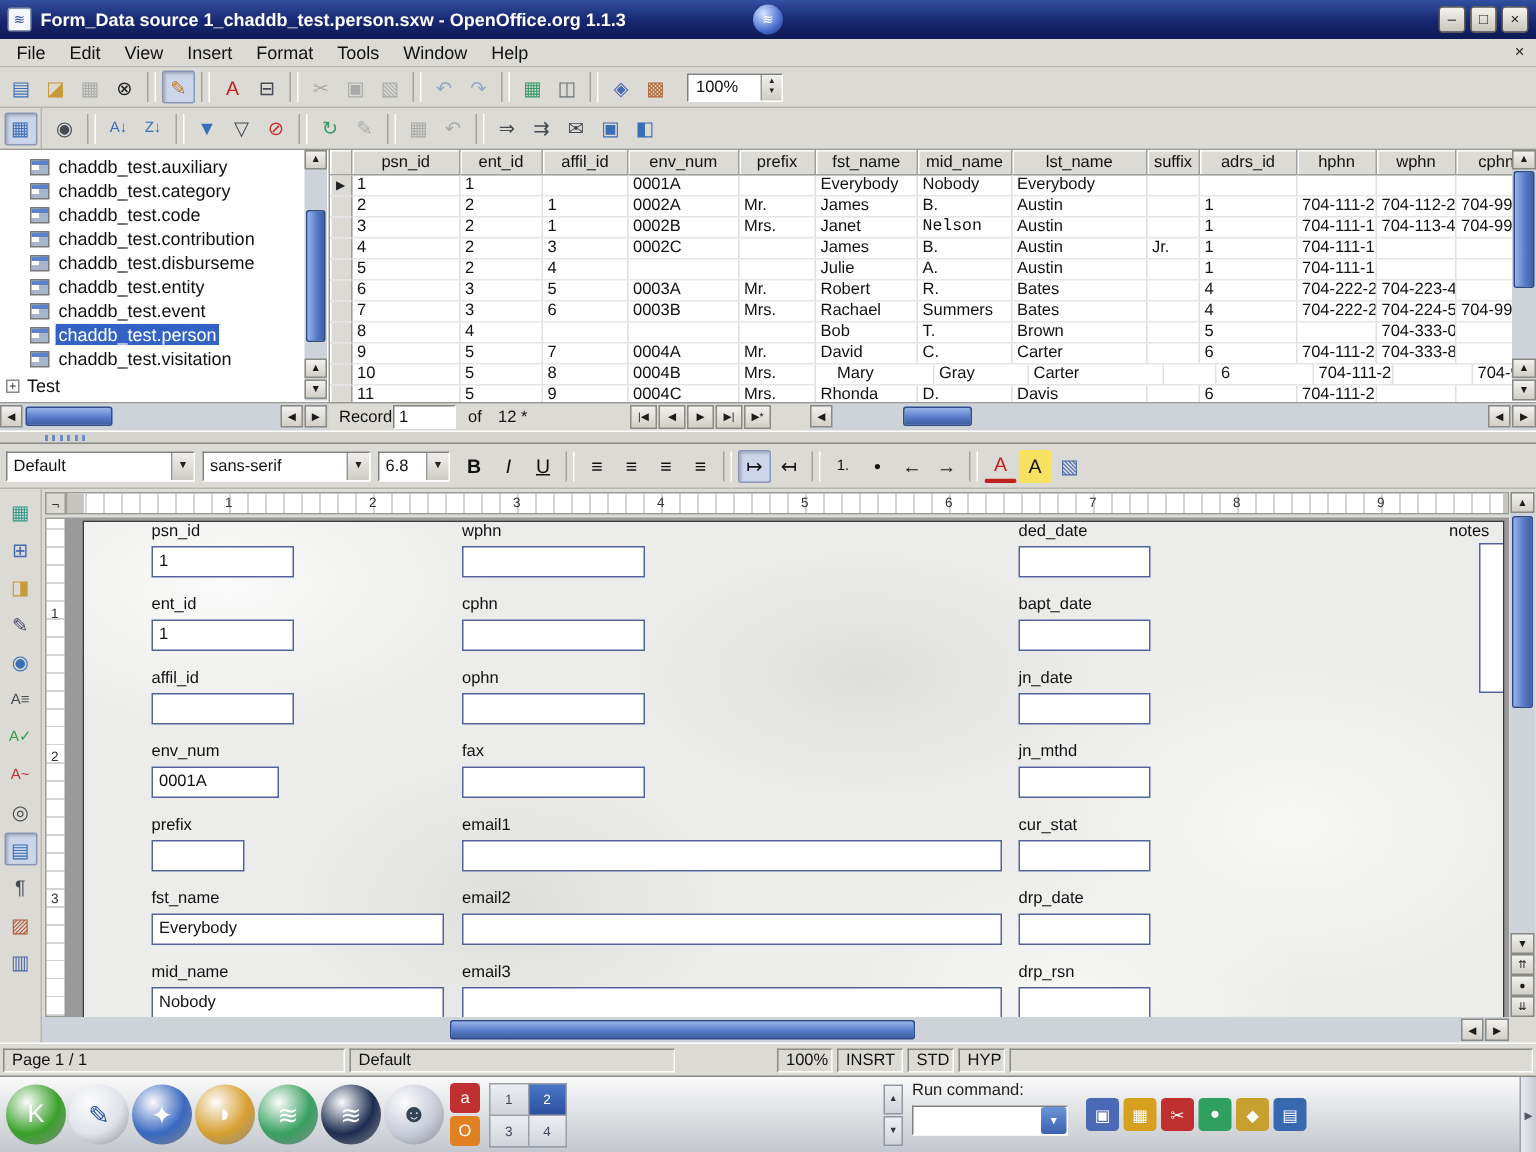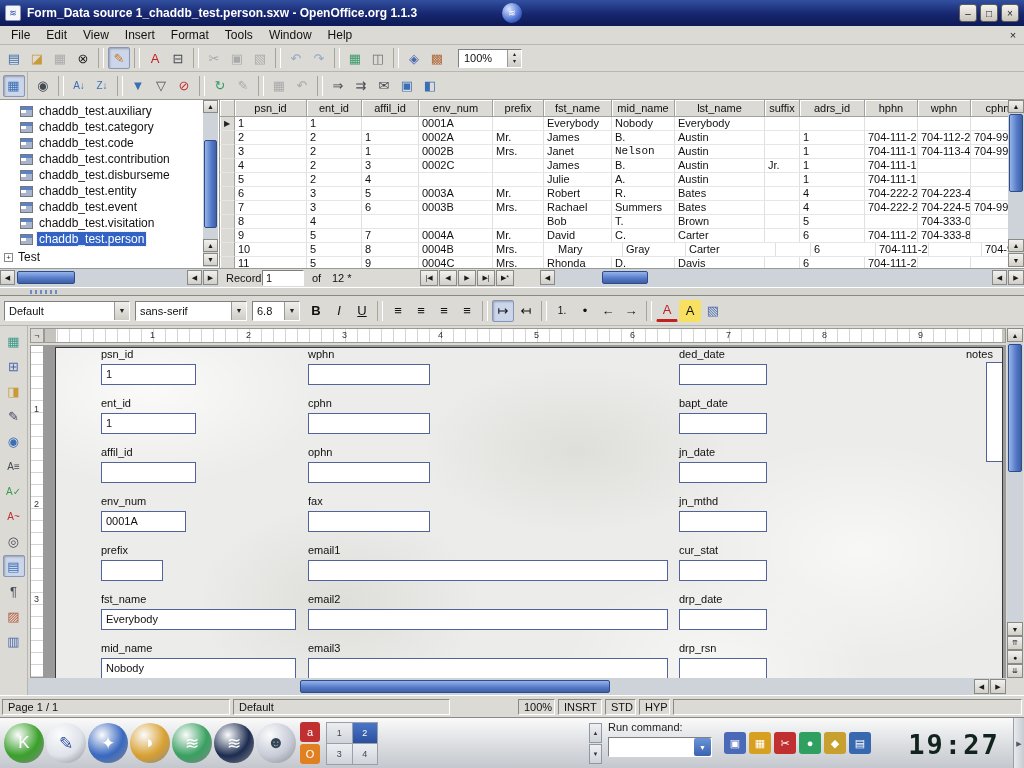--- a/index.html
+++ b/index.html
@@ -235,27 +235,27 @@
           <span class="tlabel">chaddb_test.disburseme</span>
         </div>
         <div class="titem">
           <span class="tico"></span>
           <span class="tlabel">chaddb_test.entity</span>
         </div>
         <div class="titem">
           <span class="tico"></span>
           <span class="tlabel">chaddb_test.event</span>
         </div>
+        <div class="titem sel">
+          <span class="tico"></span>
+          <span class="tlabel">chaddb_test.person</span>
+        </div>
         <div class="titem">
           <span class="tico"></span>
           <span class="tlabel">chaddb_test.visitation</span>
-        </div>
-        <div class="titem sel">
-          <span class="tico"></span>
-          <span class="tlabel">chaddb_test.person</span>
         </div>
       </div>
     <div id="treeroot">
       <span class="expander">+</span>
       <span>Test</span>
     </div>
   </div>
   <div class="abs sbtrack" id="treescroll">
     <span class="sbbtn" style="left:0;top:0;width:15px;height:13px;">▲</span>
     <span class="sbthumb" style="left:1px;top:40px;width:13px;height:88px;"></span>
@@ -674,17 +674,16 @@
       <span id="runarrow">▼</span>
     </span>
     <span id="trayicons">
         <span class="tray" style="background: rgb(74, 106, 184);">▣</span>
         <span class="tray" style="background: rgb(216, 160, 32);">▦</span>
         <span class="tray" style="background: rgb(192, 48, 48);">✂</span>
         <span class="tray" style="background: rgb(48, 160, 96);">●</span>
         <span class="tray" style="background: rgb(200, 160, 48);">◆</span>
         <span class="tray" style="background: rgb(56, 104, 176);">▤</span>
       </span>
-    <span id="clock">19:27</span>
     <span id="panelhide">▶</span>
   </div>
 
 </div>
 
 </body></html>

